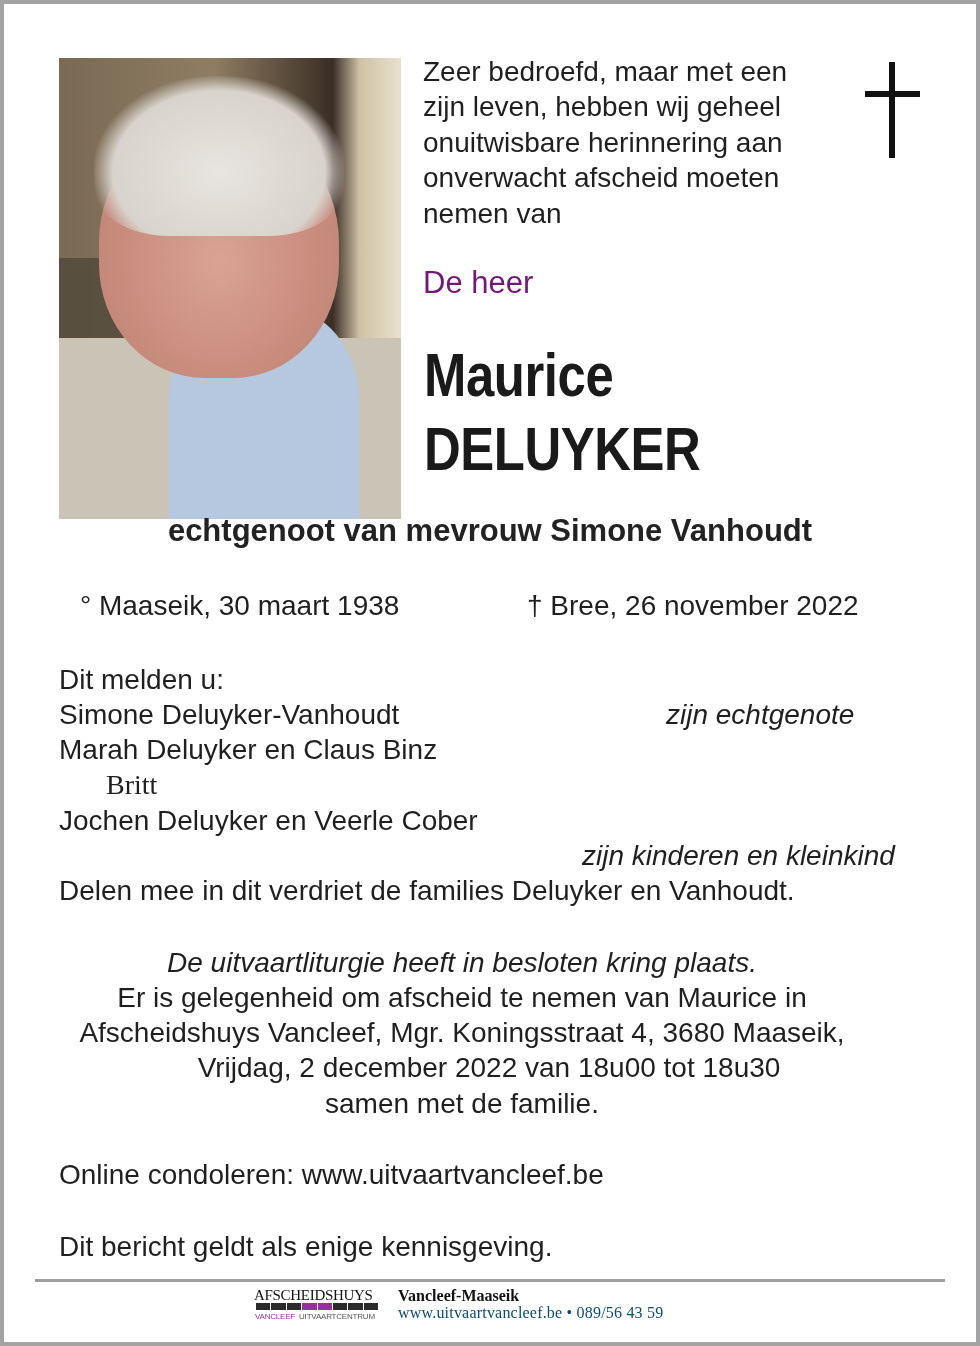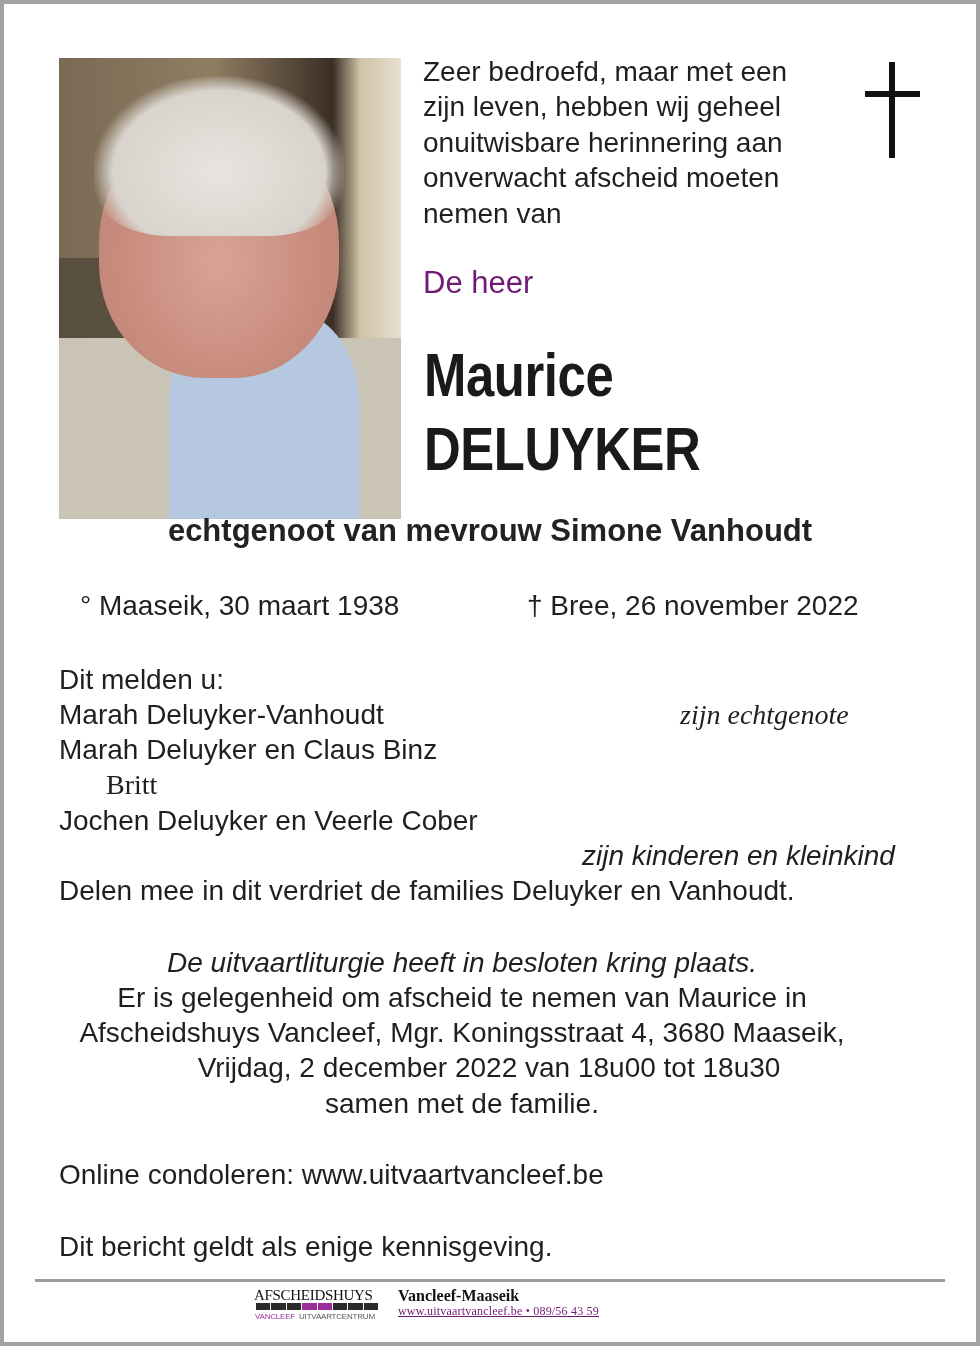--- a/index.html
+++ b/index.html
@@ -47,21 +47,21 @@
   .footer-line { position:absolute; left:35px; top:1279px; width:910px; height:3px; background:#9e9ea0; }
   .logo { position:absolute; left:254px; top:1287px; width:126px; height:38px; }
   .logo .word { position:absolute; left:0; top:0; font-family:"Liberation Serif", serif; font-size:15px; letter-spacing:-0.3px; color:#111; white-space:nowrap; }
   .logo .bars { position:absolute; left:2px; top:16px; width:122px; height:7px; display:flex; gap:1px; }
   .logo .bars span { flex:1; background:#2b2b2b; }
   .logo .bars span.p { background:#9b2f9a; }
   .logo .sub { position:absolute; left:1px; top:25px; font-size:8px; white-space:nowrap; letter-spacing:-0.2px; }
   .logo .sub .v { color:#9b2f9a; }
   .logo .sub .u { color:#555; margin-left:4px; }
   .fcompany { left:398px; top:1287px; font-family:"Liberation Serif", serif; font-weight:bold; font-size:16px; color:#111; }
-  .fcontact { left:398px; top:1304px; font-family:"Liberation Serif", serif; font-size:12px; color:#701a75; letter-spacing:0.2px;text-decoration:underline; }
+  .fcontact { left:398px; top:1304px; font-family:"Liberation Serif", serif; font-size:16px; color:#0c4a6e; letter-spacing:0.2px; }
 </style>
 </head>
 <body>
 
 <div class="page"></div>
 
 <div class="photo">
   <div class="bg-dark"></div>
   <div class="sweater"></div>
   <div class="shirt"></div>
@@ -88,22 +88,22 @@
   <div>Maurice</div>
   <div>DELUYKER</div>
 </div>
 
 <div class="abs spouse">echtgenoot van mevrouw Simone Vanhoudt</div>
 
 <div class="abs dates" style="left:80px;">° Maaseik, 30 maart 1938</div>
 <div class="abs dates" style="left:527px;">† Bree, 26 november 2022</div>
 
 <div class="abs body-text" style="left:59px; top:662px;">Dit melden u:</div>
-<div class="abs body-text" style="left:59px; top:697px;">Marah Deluyker-Vanhoudt</div>
-<div class="abs body-text italic" style="left:680px; top:697px;font-family:Liberation Serif, serif;">zijn echtgenote</div>
+<div class="abs body-text" style="left:59px; top:697px;">Simone Deluyker-Vanhoudt</div>
+<div class="abs body-text italic" style="left:666px; top:697px;">zijn echtgenote</div>
 <div class="abs body-text" style="left:59px; top:732px;">Marah Deluyker en Claus Binz</div>
 <div class="abs body-text" style="left:106px; top:767px;font-family:Liberation Serif, serif;">Britt</div>
 <div class="abs body-text" style="left:59px; top:803px;">Jochen Deluyker en Veerle Cober</div>
 <div class="abs body-text italic" style="left:582px; top:838px;">zijn kinderen en kleinkind</div>
 <div class="abs body-text" style="left:59px; top:873px;">Delen mee in dit verdriet de families Deluyker en Vanhoudt.</div>
 
 <div class="center-block italic" style="top:945px;">De uitvaartliturgie heeft in besloten kring plaats.</div>
 <div class="center-block" style="top:980px;">Er is gelegenheid om afscheid te nemen van Maurice in</div>
 <div class="center-block" style="top:1015px;">Afscheidshuys Vancleef, Mgr. Koningsstraat 4, 3680 Maaseik,</div>
 <div class="center-block" style="top:1050px;padding-left:27px;">Vrijdag, 2 december 2022 van 18u00 tot 18u30</div>

